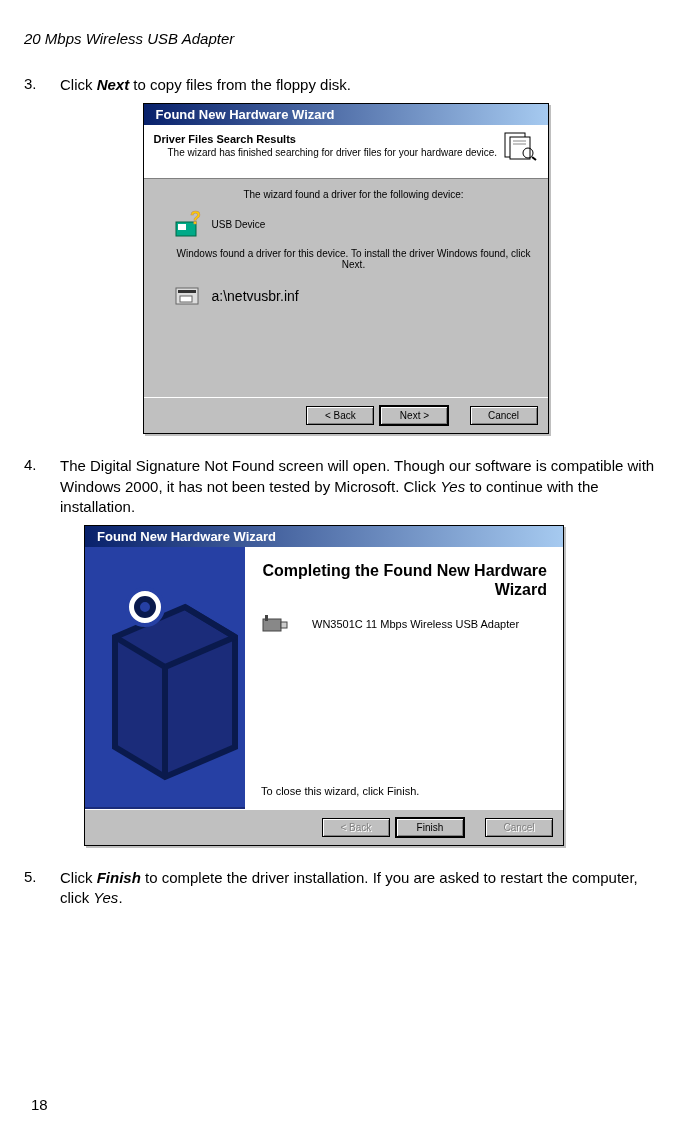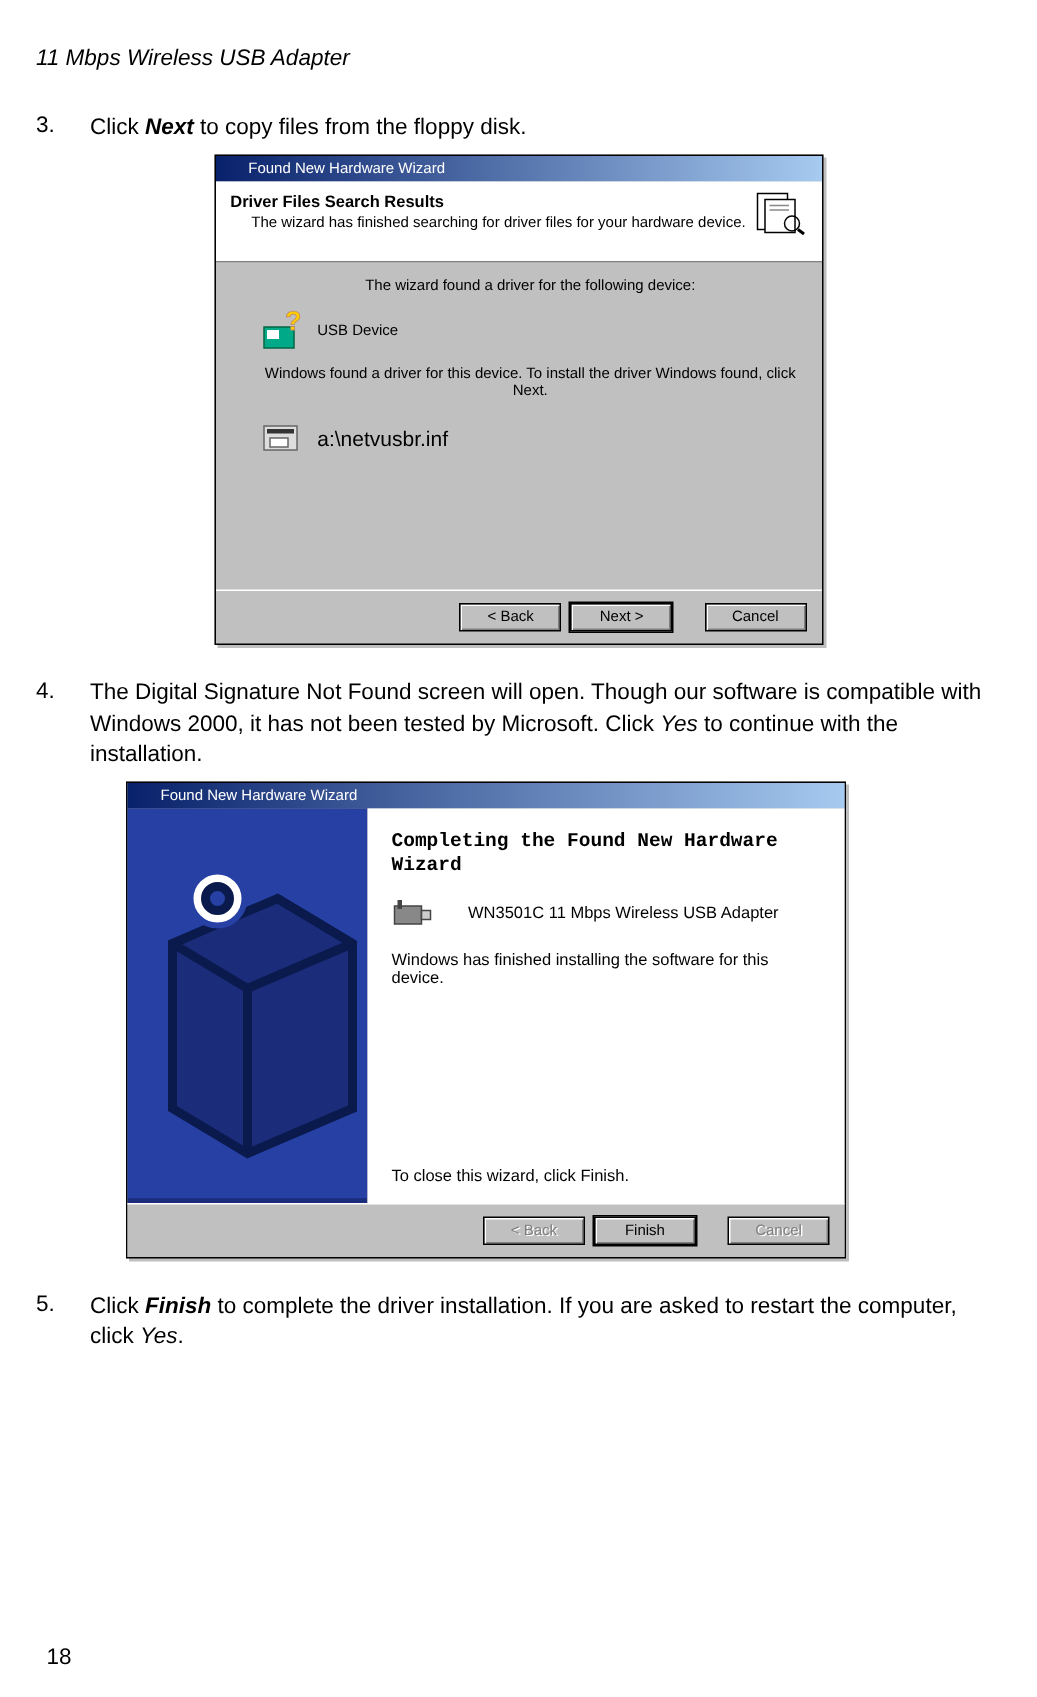--- a/index.html
+++ b/index.html
@@ -42,23 +42,23 @@
       border: 1px solid #000;
       box-shadow: 2px 2px 0 rgba(0,0,0,0.25);
       font-family: "Tahoma", Arial, sans-serif;
       font-size: 11px;
     }
     .w1 { width: 406px; }
     .w2 { width: 480px; }
     .titlebar {
       background: linear-gradient(to right, #08216b, #a6caf0);
       color: #fff;
-      font-weight: normal;
-      padding: 3px 22px;
-      font-size: 10px;
+      font-weight: bold;
+      padding: 3px 12px;
+      font-size: 13px;
     }
     
     .w1-head {
       background: #fff;
       border-bottom: 1px solid #808080;
       padding: 8px 10px 20px 10px;
       position: relative;
     }
     .w1-head .title { font-weight: bold; font-size: 11px; }
     .w1-head .subtitle { font-size: 10px; margin-left: 14px; margin-top: 2px; }
@@ -104,34 +104,34 @@
       position: relative;
       overflow: hidden;
     }
     .w2-main {
       flex: 1;
       background: #fff;
       padding: 14px 16px 10px 16px;
       position: relative;
       min-height: 260px;
     }
-    .w2-title { font-family: Liberation Mono, monospace; font-weight: bold; font-size: 13px; line-height: 1.2; }
+    .w2-title { font-family: Liberation Sans, sans-serif; font-weight: bold; font-size: 16px; line-height: 1.2; text-align: right; }
     .w2-devrow { display: flex; align-items: center; gap: 23px; margin: 14px 0; }
     .usbicon { width: 28px; height: 22px; }
     .w2-text { font-size: 11px; margin-bottom: 12px; }
     .w2-close { position: absolute; bottom: 12px; left: 16px; font-size: 11px; }
     .w2-buttons { background: #c0c0c0; padding: 8px 10px; text-align: right; border-top: 1px solid #fff; }
     .winbtn.disabled { color: #808080; text-shadow: 1px 1px 0 #fff; }
     
     .cube-line { stroke: #0a1a4d; stroke-width: 6; fill: none; }
   </style>
 </head>
 <body>
 
-<div class="doc-header">11 Mbps Wireless USB Adapter</div>
+<div class="doc-header">20 Mbps Wireless USB Adapter</div>
 
 <div class="step">
   <div class="step-num">3.</div>
   <div class="step-body">
     <span>Click </span><span class="bolditalic">Next</span><span> to copy files from the floppy disk.</span>
   </div>
 </div>
 
 <div class="wizard w1">
   <div class="titlebar">Found New Hardware Wizard</div>
@@ -201,21 +201,20 @@
     <div class="w2-main">
       <div class="w2-title">Completing the Found New Hardware Wizard</div>
       <div class="w2-devrow">
         <svg class="usbicon" viewBox="0 0 28 22">
           <rect x="2" y="6" width="18" height="12" fill="#888" stroke="#444"></rect>
           <rect x="20" y="9" width="6" height="6" fill="#ccc" stroke="#444"></rect>
           <rect x="4" y="2" width="3" height="6" fill="#444"></rect>
         </svg>
         <span style="font-size:11px">WN3501C 11 Mbps Wireless USB Adapter</span>
       </div>
-      <div class="w2-text">Windows has finished installing the software for this device.</div>
       <div class="w2-close">To close this wizard, click Finish.</div>
     </div>
   </div>
   <div class="w2-buttons">
     <span class="winbtn disabled">&lt; Back</span><span class="winbtn default">Finish</span>
     <span class="winbtn disabled" style="margin-left:18px">Cancel</span>
   </div>
 </div>
 
 <div class="step">

